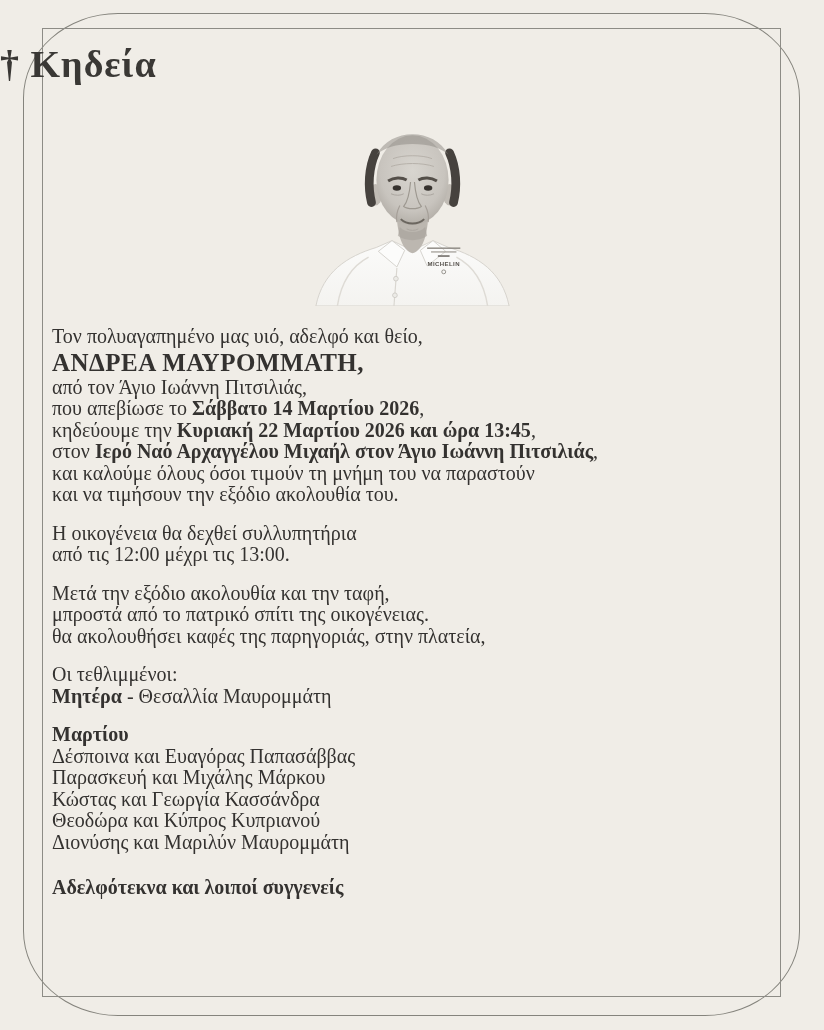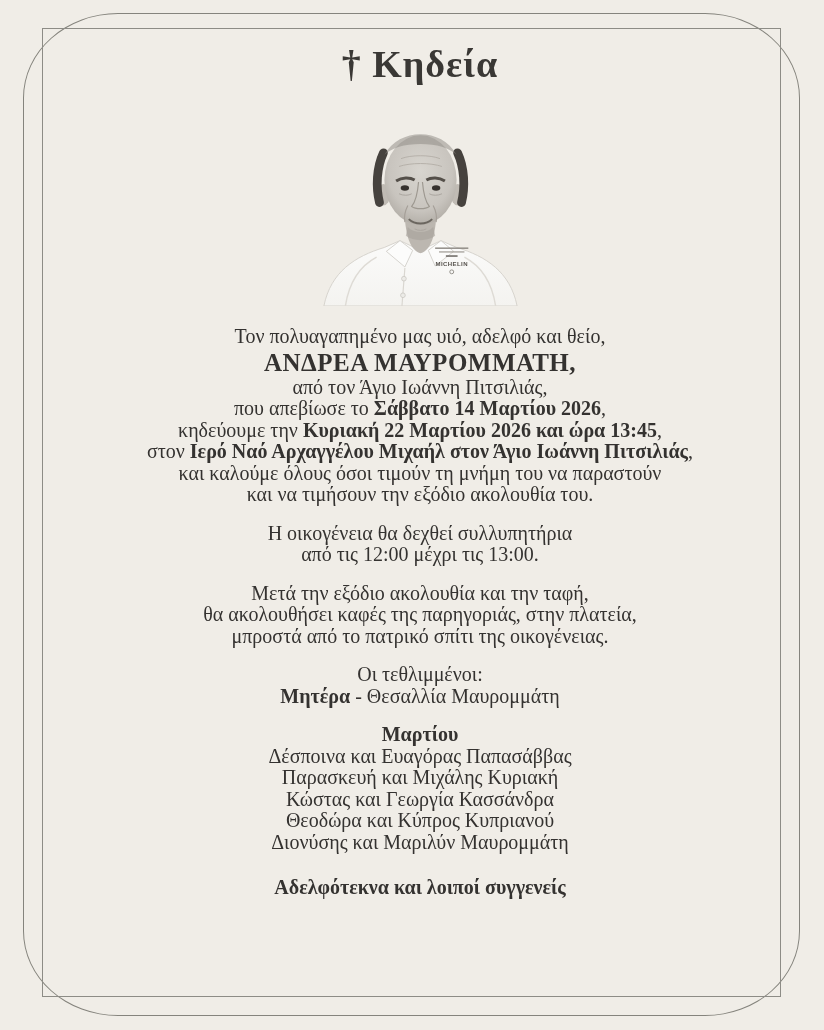--- a/index.html
+++ b/index.html
@@ -21,22 +21,21 @@
     box-sizing: border-box;
   }
   .frame-inner {
     position: absolute; left: 42px; top: 28px;
     width: 739px; height: 969px;
     border: 1px solid #8d8c86;
     box-sizing: border-box;
   }
 
   .content {
-    position: absolute; left: 16px; top: 0; right: 0;
-    text-align: center;
+    position: absolute; left: 0; top: 0; right: 0;
   }
   .title {
     margin-top: 44px;
     font-size: 38px; line-height: 40px;
     font-weight: bold; letter-spacing: 1px;
     color: #3a3835;
   }
   .photo { margin-top: 20px; height: 202px; }
   .photo svg { display: block; margin: 0 auto; }
 
@@ -139,33 +138,33 @@
       <div>και να τιμήσουν την εξόδιο ακολουθία του.</div>
     </div>
 
     <div class="block">
       <div>Η οικογένεια θα δεχθεί συλλυπητήρια</div>
       <div>από τις 12:00 μέχρι τις 13:00.</div>
     </div>
 
     <div class="block">
       <div>Μετά την εξόδιο ακολουθία και την ταφή,</div>
+      <div>μπροστά από το πατρικό σπίτι της οικογένειας.</div>
       <div>θα ακολουθήσει καφές της παρηγοριάς, στην πλατεία,</div>
-      <div>μπροστά από το πατρικό σπίτι της οικογένειας.</div>
     </div>
 
     <div class="block">
       <div>Οι τεθλιμμένοι:</div>
       <div><span class="bold">Μητέρα</span><span> - Θεσαλλία Μαυρομμάτη</span></div>
     </div>
 
     <div class="block">
       <div class="bold">Μαρτίου</div>
       <div>Δέσποινα και Ευαγόρας Παπασάββας</div>
-      <div>Παρασκευή και Μιχάλης Κυριακή</div>
+      <div>Παρασκευή και Μιχάλης Μάρκου</div>
       <div>Κώστας και Γεωργία Κασσάνδρα</div>
       <div>Θεοδώρα και Κύπρος Κυπριανού</div>
       <div>Διονύσης και Μαριλύν Μαυρομμάτη</div>
     </div>
 
     <div class="block relatives">Αδελφότεκνα  και λοιποί συγγενείς</div>
 
 
   </div>
 </div>

